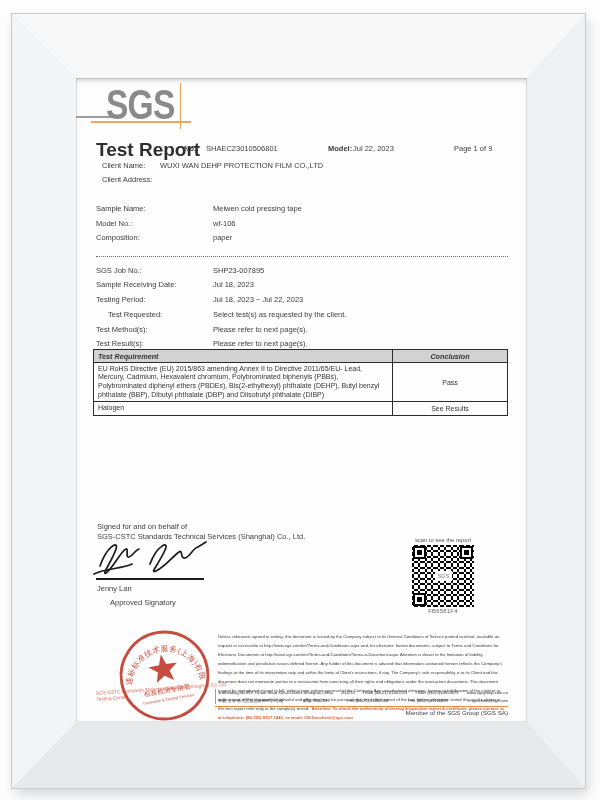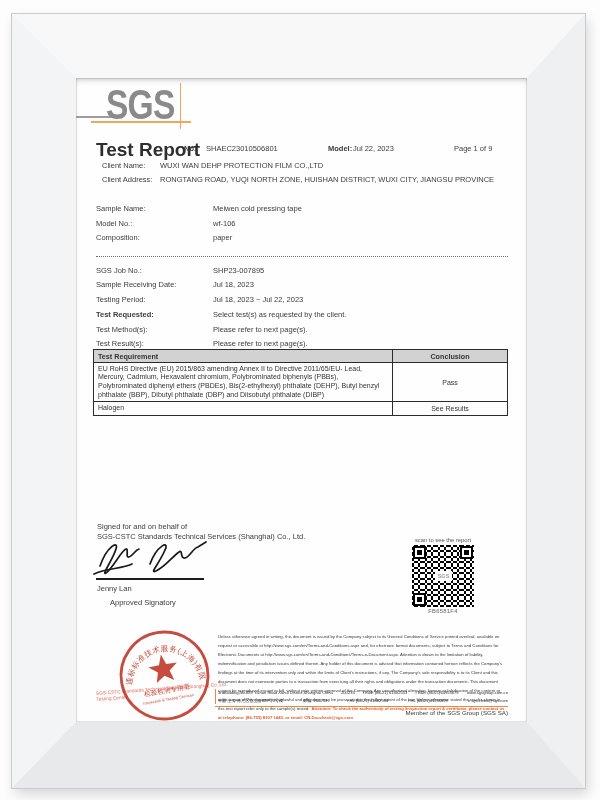--- a/index.html
+++ b/index.html
@@ -37,21 +37,21 @@
 
   .lbl { font-size:7.5px; color:#3c3c3c; }
   .val { font-size:7.5px; color:#3c3c3c; }
 
   .dotted-sep { left:20px; top:178px; width:412px; border-top:1.4px dotted #6b6b6b; }
 
   
   .report-table { left:17px; top:271px; width:415px; border-collapse:collapse;
                   font-size:7px; color:#333; }
   .report-table th, .report-table td { border:1.1px solid #2b2b2b; padding:1.5px 4px; }
-  .report-table th { background:#d2d2d2; text-align:left; font-size:7.2px; height:12px; }
+  .report-table th { background:#d2d2d2; text-align:left; font-size:7.2px; height:12px;font-style:italic; }
   .report-table th.center, .report-table td.center { text-align:center; vertical-align:middle; }
   .report-table td.req { width:299px; line-height:1.25; }
   .report-table td { height:14px; }
 
   
   .sig-line { left:20px; top:500px; width:108px; height:1.6px; background:#1c1c1c; }
 
   
   .qr-wrap { left:328px; top:459px; width:78px; text-align:center; }
   .qr-caption { font-size:5.8px; color:#555; }
@@ -99,37 +99,36 @@
     <div class="abs report-title">Test Report</div>
     <div class="abs hdr b" style="left:108px;">No.:</div>
     <div class="abs hdr" style="left:130px;">SHAEC23010506801</div>
     <div class="abs hdr b" style="left:252px;">Model:</div>
     <div class="abs hdr" style="left:277px;">Jul 22, 2023</div>
     <div class="abs hdr" style="left:378px;">Page 1 of 9</div>
 
     <div class="abs lbl" style="left:26px; top:83px;">Client Name:</div>
     <div class="abs val" style="left:84px; top:83px;">WUXI WAN DEHP PROTECTION FILM CO.,LTD</div>
     <div class="abs lbl" style="left:26px; top:96.5px;">Client Address:</div>
-    <div class="abs val" style="left:84px; top:96.5px; width:348px; line-height:1.35;">RONGTANG ROAD, YUQI NORTH ZONE, HUISHAN DISTRICT, WUXI CITY, JIANGSU PROVINCE</div>
 
     <div class="abs lbl" style="left:20px; top:126px;">Sample Name:</div>
     <div class="abs val" style="left:137px; top:126px;">Meiwen cold pressing tape</div>
     <div class="abs lbl" style="left:20px; top:140.5px;">Model No.:</div>
     <div class="abs val" style="left:137px; top:140.5px;">wf-106</div>
     <div class="abs lbl" style="left:20px; top:154.5px;">Composition:</div>
     <div class="abs val" style="left:137px; top:154.5px;">paper</div>
     <div class="abs dotted-sep"></div>
 
     <div class="abs lbl" style="left:20px; top:187.5px;">SGS Job No.:</div>
     <div class="abs val" style="left:137px; top:187.5px;">SHP23-007895</div>
     <div class="abs lbl" style="left:20px; top:202px;">Sample Receiving Date:</div>
     <div class="abs val" style="left:137px; top:202px;">Jul 18, 2023</div>
     <div class="abs lbl" style="left:20px; top:216.5px;">Testing Period:</div>
     <div class="abs val" style="left:137px; top:216.5px;">Jul 18, 2023 ~ Jul 22, 2023</div>
-    <div class="abs lbl" style="left:20px; top:231.5px;font-weight:bold;">Test Requested:</div>
+    <div class="abs lbl" style="left:32px; top:231.5px;">Test Requested:</div>
     <div class="abs val" style="left:137px; top:231.5px;">Select test(s) as requested by the client.</div>
     <div class="abs lbl" style="left:20px; top:246.5px;">Test Method(s):</div>
     <div class="abs val" style="left:137px; top:246.5px;">Please refer to next page(s).</div>
     <div class="abs lbl" style="left:20px; top:261px;">Test Result(s):</div>
     <div class="abs val" style="left:137px; top:261px;">Please refer to next page(s).</div>
 
     <table class="abs report-table">
       <thead>
         <tr>
           <th>Test Requirement</th>

